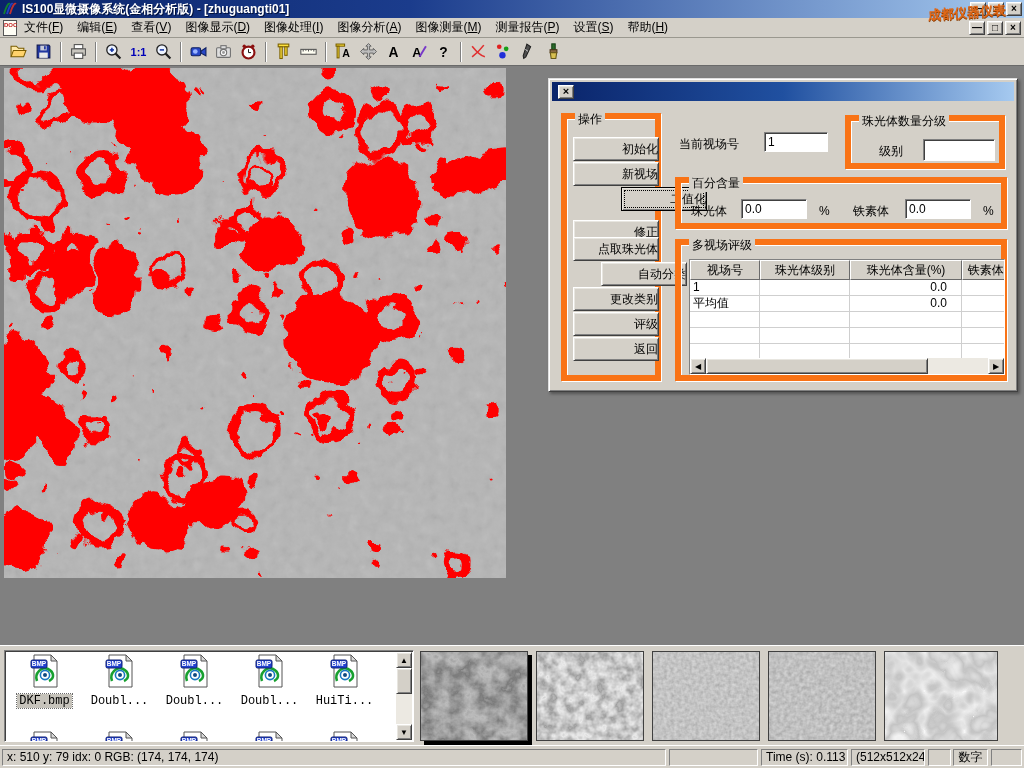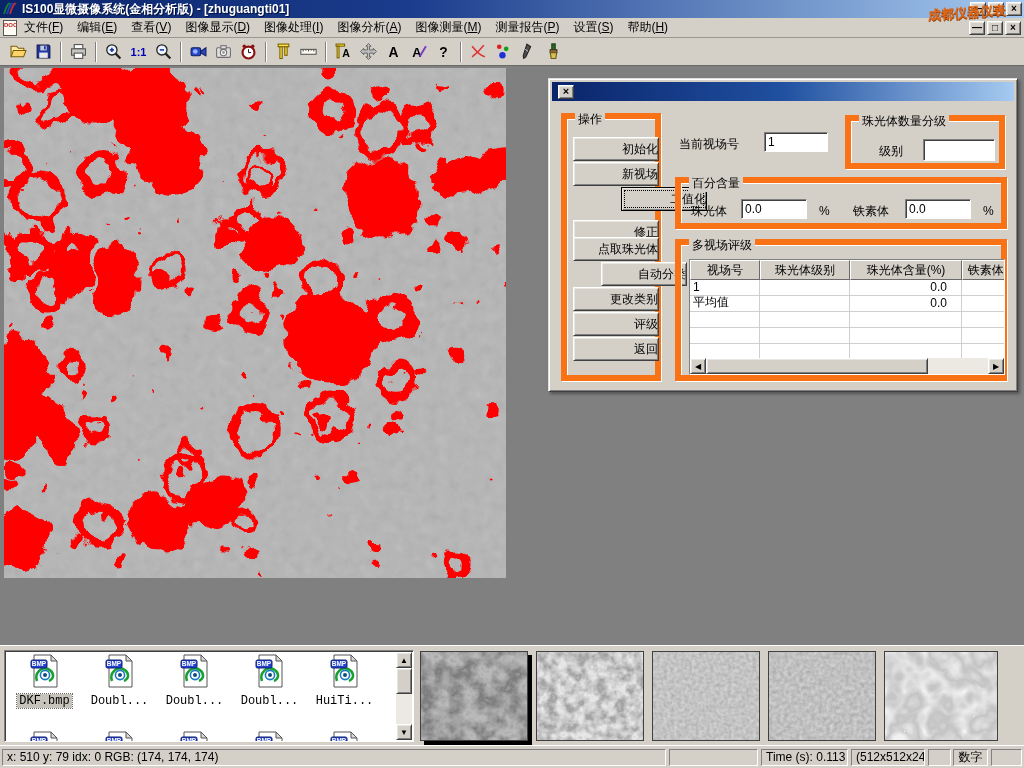--- a/index.html
+++ b/index.html
@@ -584,21 +584,21 @@
             <span class="grid-th" style="width: 90px;">铁素体含量(%)</span>
           </div>
         <div id="mf-rows">
             <div class="trow">
               <span class="grid-td" style="width: 70px;">1</span>
               <span class="grid-td" style="width: 90px;"></span>
               <span class="grid-td num" style="width: 112px;">0.0</span>
               <span class="grid-td" style="width: 90px;"></span>
             </div>
             <div class="trow">
-              <span class="grid-td" style="width: 70px; font-family: Liberation Mono, monospace;">平均值</span>
+              <span class="grid-td" style="width: 70px;">平均值</span>
               <span class="grid-td" style="width: 90px;"></span>
               <span class="grid-td num" style="width: 112px;">0.0</span>
               <span class="grid-td" style="width: 90px;"></span>
             </div>
             <div class="trow">
               <span class="grid-td" style="width: 70px;"></span>
               <span class="grid-td" style="width: 90px;"></span>
               <span class="grid-td num" style="width: 112px;"></span>
               <span class="grid-td" style="width: 90px;"></span>
             </div>

